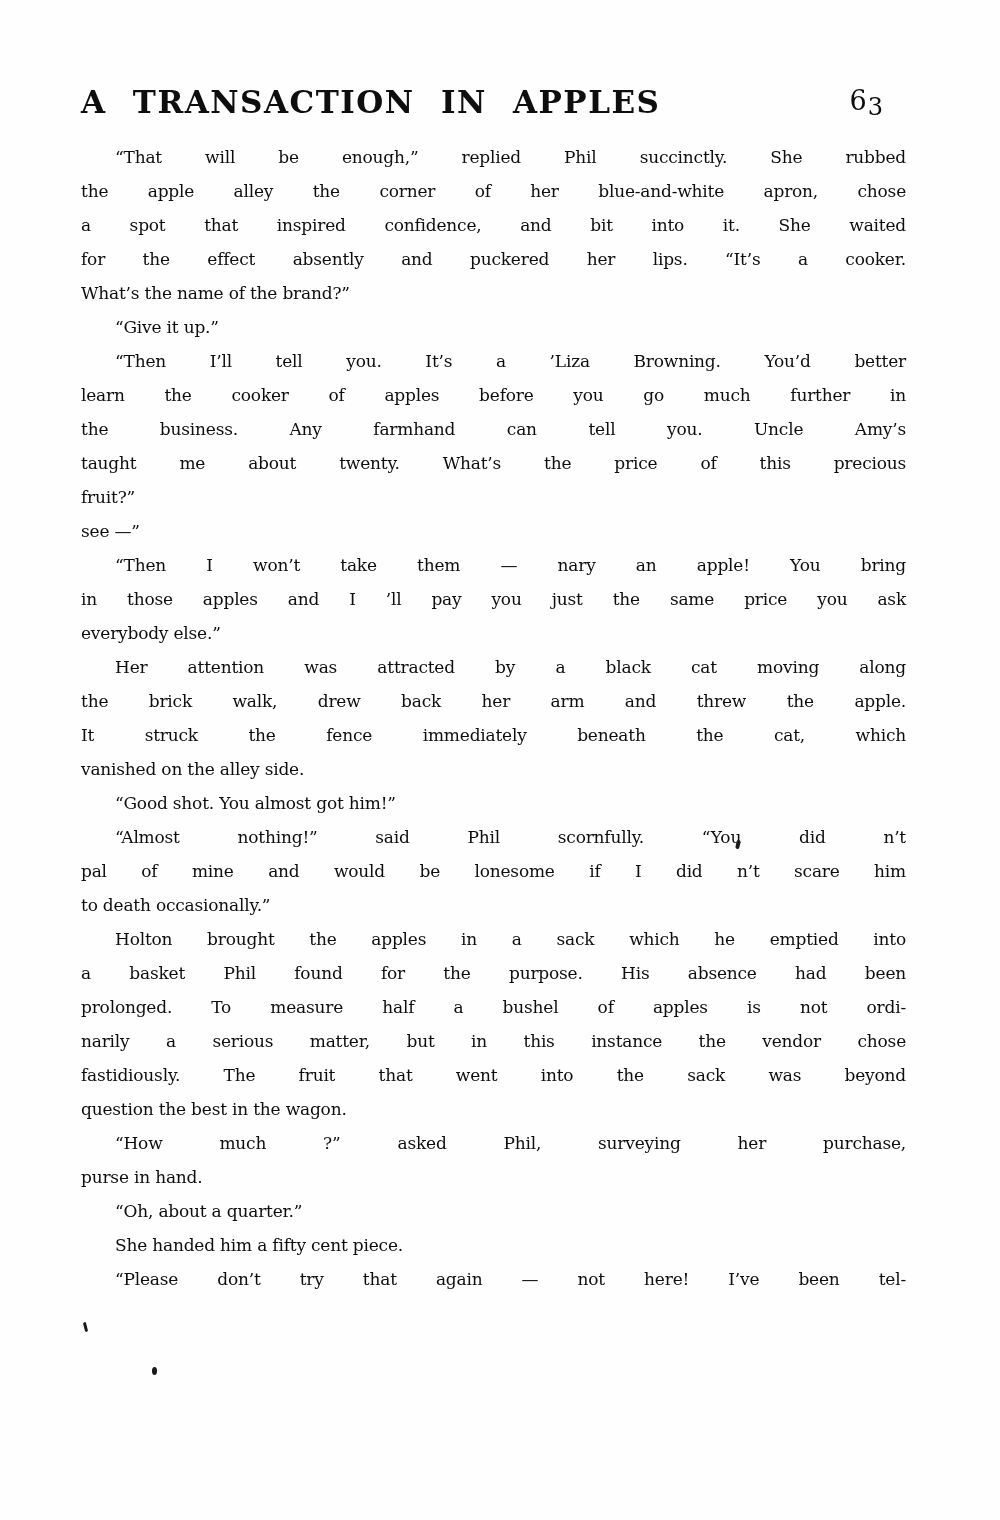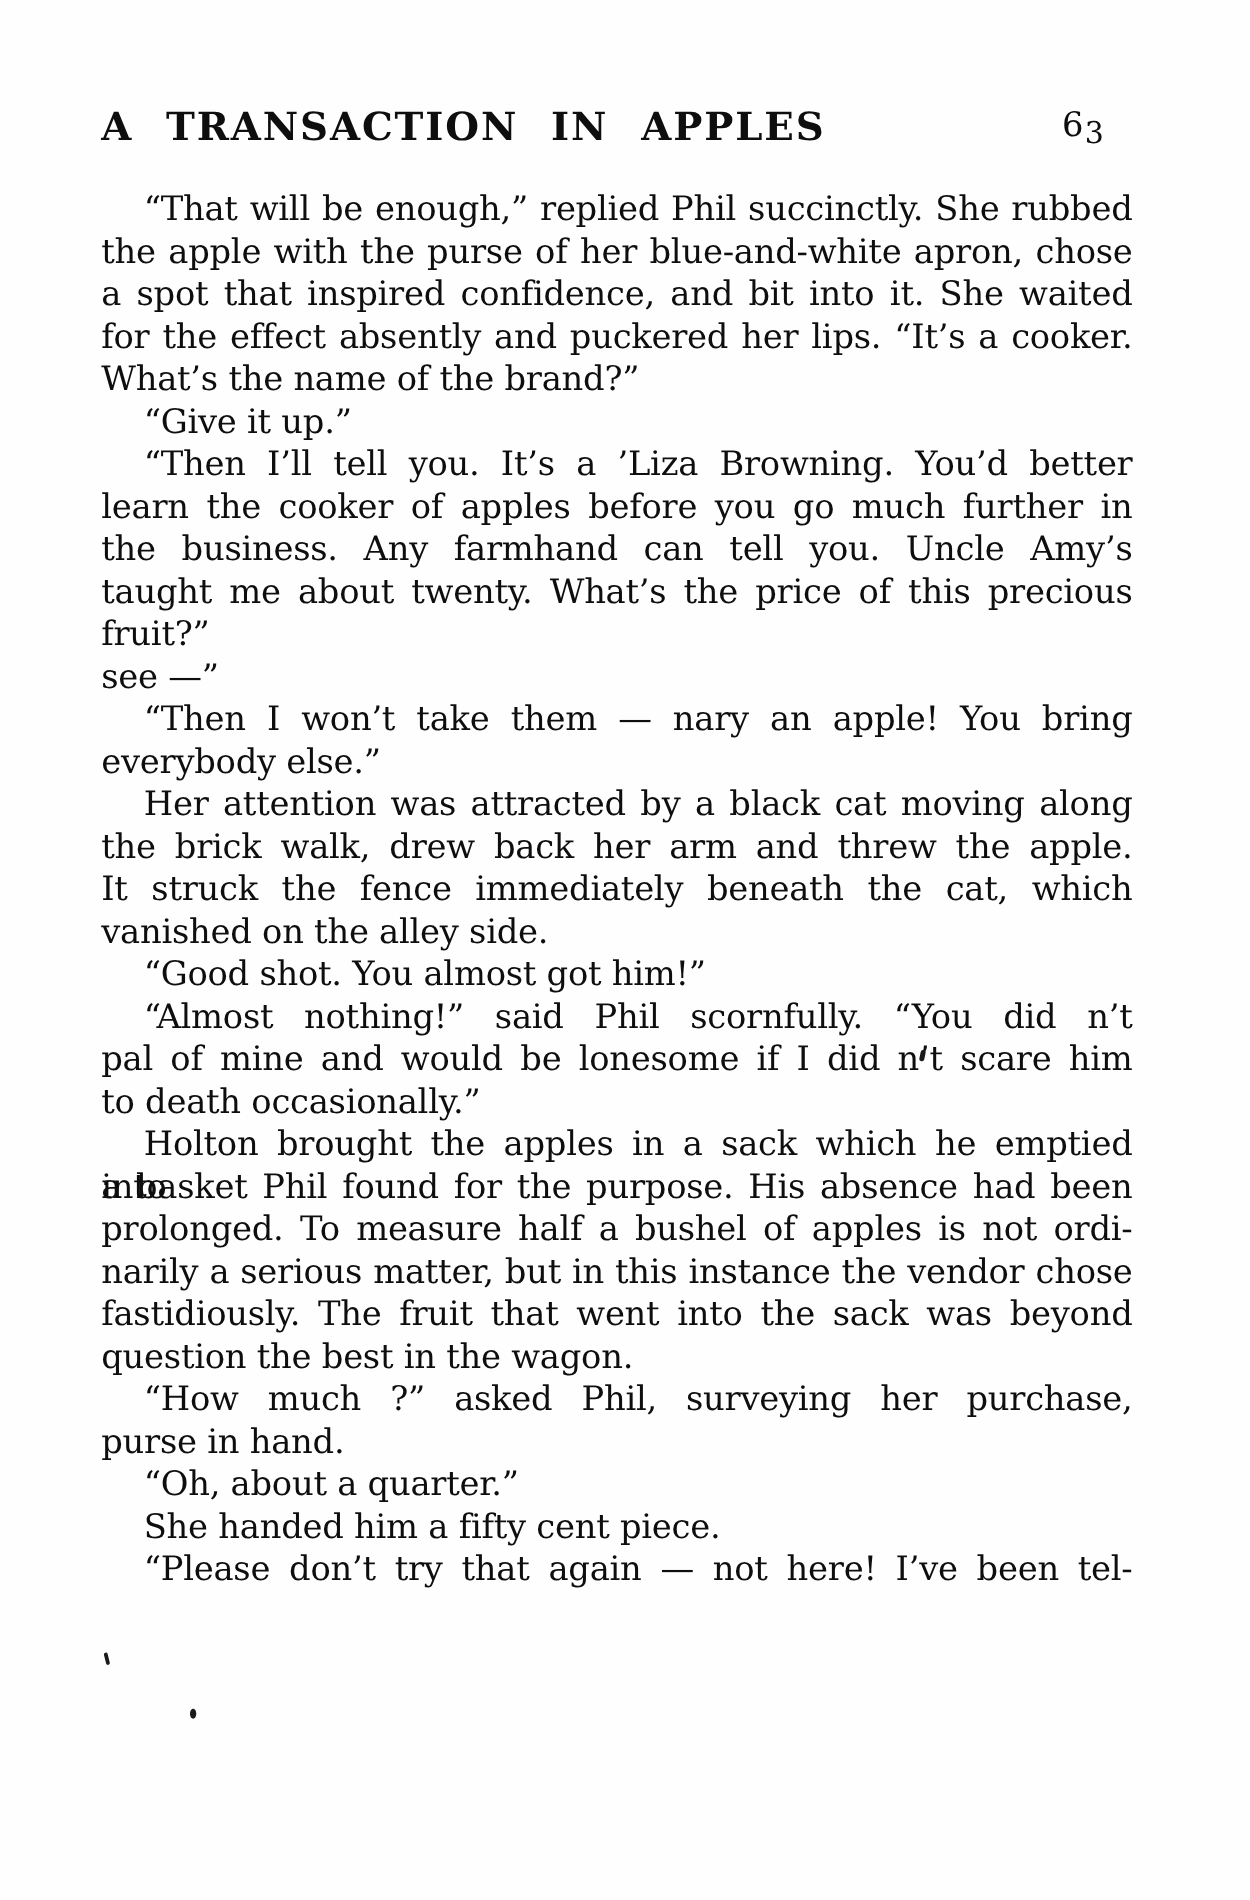--- a/index.html
+++ b/index.html
@@ -38,23 +38,23 @@
     letter-spacing: 1px;
   }
   .page-number .os {            
     display: inline-block;
     transform: translateY(5px);
     font-size: 24px;
   }
   .text-block {
     position: absolute;
     left: 81px;
-    top: 151px;
+    top: 140px;
     width: 825px;
-    font-size: 27px;
+    font-size: 17px;
     line-height: 34px;
     letter-spacing: -0.2px;
   }
   .text-line {
     text-align: justify;
     text-align-last: justify;
     height: 34px;
   }
   .text-line.last { text-align-last: left; }
   .text-line.indent { text-indent: 34px; }
@@ -72,32 +72,33 @@
 
 <div class="page" style="--paper: #fefefe; --ink: #0e0e0e;">
 
   <div class="running-head">
     <div class="running-title">A TRANSACTION IN APPLES</div>
     <div class="page-number">6<span class="os">3</span></div>
   </div>
 
   <div class="text-block" id="text-block">
       <div class="text-line indent">“That will be enough,” replied Phil succinctly.  She rubbed</div>
-      <div class="text-line">the apple with the purse of her blue-and-white apron, chose</div>
+      <div class="text-line">the apple alley the corner of her blue-and-white apron, chose</div>
       <div class="text-line">a spot that inspired confidence, and bit into it.  She waited</div>
       <div class="text-line">for the effect absently and puckered her lips.  “It’s a cooker.</div>
       <div class="text-line last">What’s the name of the brand?”</div>
       <div class="text-line indent last">“Give it up.”</div>
       <div class="text-line indent">“Then I’ll tell you.  It’s a ’Liza Browning.  You’d better</div>
       <div class="text-line">learn the cooker of apples before you go much further in</div>
       <div class="text-line">the business.  Any farmhand can tell you.  Uncle Amy’s</div>
       <div class="text-line">taught me about twenty.  What’s the price of this precious</div>
       <div class="text-line last">fruit?”</div>
       <div class="text-line last">see —”</div>
       <div class="text-line indent">“Then I won’t take them — nary an apple!  You bring</div>
+      <div class="text-line">in those apples and I ’ll pay you just the same price you ask</div>
       <div class="text-line last">everybody else.”</div>
       <div class="text-line indent">Her attention was attracted by a black cat moving along</div>
       <div class="text-line">the brick walk, drew back her arm and threw the apple.</div>
       <div class="text-line">It struck the fence immediately beneath the cat, which</div>
       <div class="text-line last">vanished on the alley side.</div>
       <div class="text-line indent last">“Good shot.  You almost got him!”</div>
       <div class="text-line indent">“Almost nothing!” said Phil scornfully.  “You did n’t</div>
       <div class="text-line">pal of mine and would be lonesome if I did n’t scare him</div>
       <div class="text-line last">to death occasionally.”</div>
       <div class="text-line indent">Holton brought the apples in a sack which he emptied into</div>

